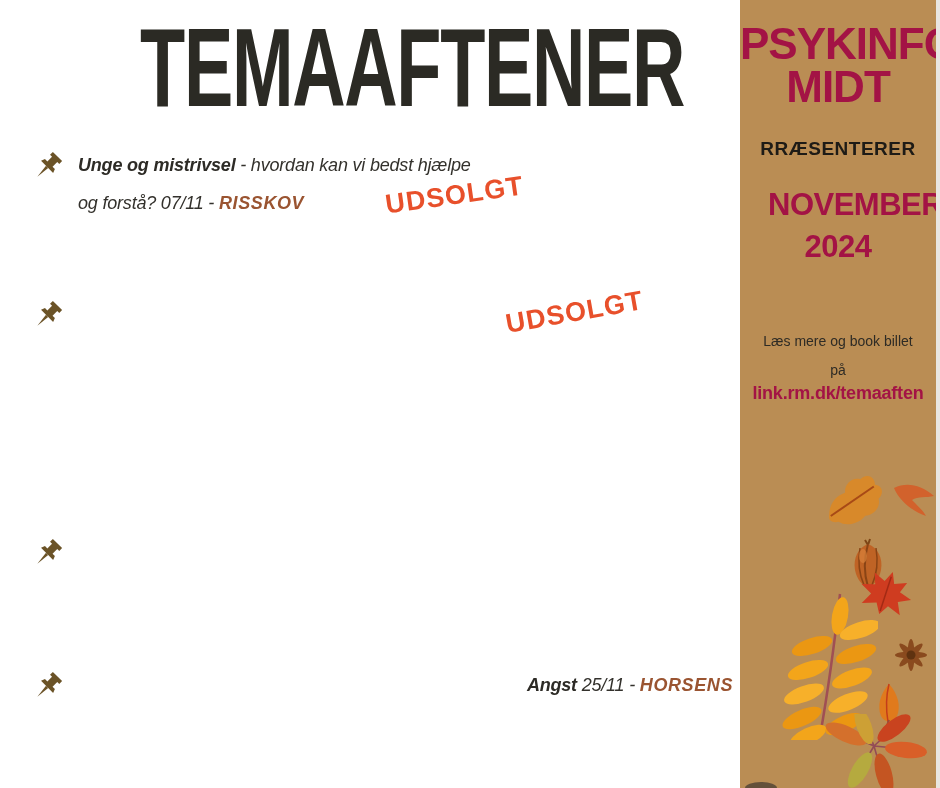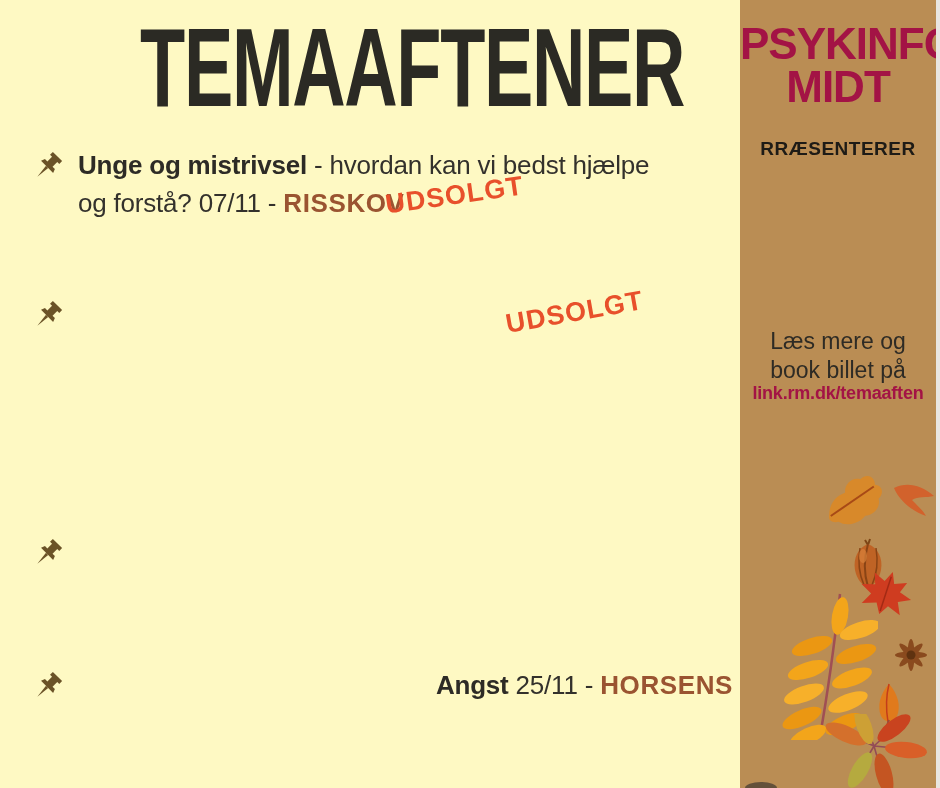--- a/index.html
+++ b/index.html
@@ -1,33 +1,33 @@
 <!DOCTYPE html>
 <html><head>
 <meta charset="utf-8">
 <style>
   * { margin:0; padding:0; box-sizing:border-box; }
   html,body { background:#d8d5d0; }
   .poster {
     position:relative; width:940px; height:788px;
-    background:#fef9c3; overflow:hidden;
+    background:#ffffff; overflow:hidden;
     font-family:"Liberation Sans", sans-serif;
   }
   
   .main { position:absolute; left:0; top:0; width:740px; height:788px; }
   .title-wrap { position:absolute; top:12px; left:0; width:740px; text-align:center; }
   .title-wrap span{
     display:inline-block; font-size:112px; font-weight:bold; line-height:1;
     letter-spacing:-2px; color:#2b2a24;
     transform:scaleX(0.66); transform-origin:center top; white-space:nowrap;
   }
   .event { position:absolute; left:28px; width:705px; display:flex; gap:12px; }
   .pin { flex:0 0 auto; margin-top:2px; }
   .etext{
-    font-size:26px; line-height:38px; color:#33312c; letter-spacing:-0.2px;
+    font-size:18px; line-height:38px; color:#33312c; letter-spacing:-0.2px;font-style:italic;
   }
   .b    { font-weight:bold; color:#2d2b26; }
   .city { font-weight:bold; color:#9a5431; letter-spacing:0.6px; }
   .soldout{
     position:absolute; color:#e8502b; font-weight:bold; font-size:27px;
     letter-spacing:1px; white-space:nowrap;
   }
   .so-1 { left:357px; top:34px;  transform:rotate(-8deg); }
   .so-2 { left:477px; top:2px;   transform:rotate(-10deg); }
   .ev-1 { top:146px; } .ev-2 { top:295px; } .ev-3 { top:394px; }
@@ -35,21 +35,21 @@
   
   .sidebar{
     position:absolute; left:740px; top:0; width:196px; height:788px;
     background:#ba8d54; overflow:hidden; text-align:center;
   }
   .sb-block { position:absolute; left:0; width:100%; }
   .brand   { top:22px;  font-size:44px; font-weight:700; color:#a31345; line-height:43px; letter-spacing:-1px; }
   .presents{ top:138px; font-size:19px; font-weight:600; color:#1e1b16; letter-spacing:0.5px; }
   .month   { top:184px; font-size:31px; font-weight:800; color:#a31345; line-height:42px; letter-spacing:-0.5px;
              width:140px; left:28px; }
-  .cta     { top:327px; font-size:23px; font-weight:500; color:#2e2b25; line-height:29px; width:160px; left:18px; }
+  .cta     { top:327px; font-size:14px; font-weight:500; color:#2e2b25; line-height:29px; width:160px; left:18px; }
   .link    { top:383px; font-size:18px; font-weight:700; color:#a31345; letter-spacing:-0.2px; }
   .leaf { position:absolute; }
   .smudge{
     position:absolute; left:5px; top:782px; width:32px; height:12px;
     background:#63503a; border-radius:50%;
   }
   .right-edge{ position:absolute; left:936px; top:0; width:4px; height:788px; background:#e9e6e1; }
 </style>
 </head>
 <body>
@@ -108,20 +108,21 @@
       <div class="etext">
         <div><span class="b">Angst</span><span> 25/11 - </span><span class="city">HORSENS</span></div>
       </div>
     </div>
 
   </div>
 
   <aside class="sidebar">
     <div class="sb-block brand">PSYKINFO MIDT</div>
     <div class="sb-block presents">RRÆSENTERER</div>
+    <div class="sb-block month">NOVEMBER 2024</div>
     <div class="sb-block cta">Læs mere og book billet på</div>
     <div class="sb-block link">link.rm.dk/temaaften</div>
 
     <svg class="leaf" style="left:80px; top:472px;" width="70" height="60" viewBox="0 0 70 60">
       <g transform="rotate(-30 35 30)">
         <path d="M5,30 C11,19 21,15 31,17 C35,9 45,7 51,13 C59,11 65,17 61,25 C67,29 65,37 57,39 C55,47 45,51 37,47 C27,51 15,47 11,39 C5,37 3,33 5,30 Z" fill="#d8892a"></path>
         <path d="M7,30 L59,26" stroke="#a84a16" stroke-width="2" fill="none"></path>
       </g>
     </svg>
 

